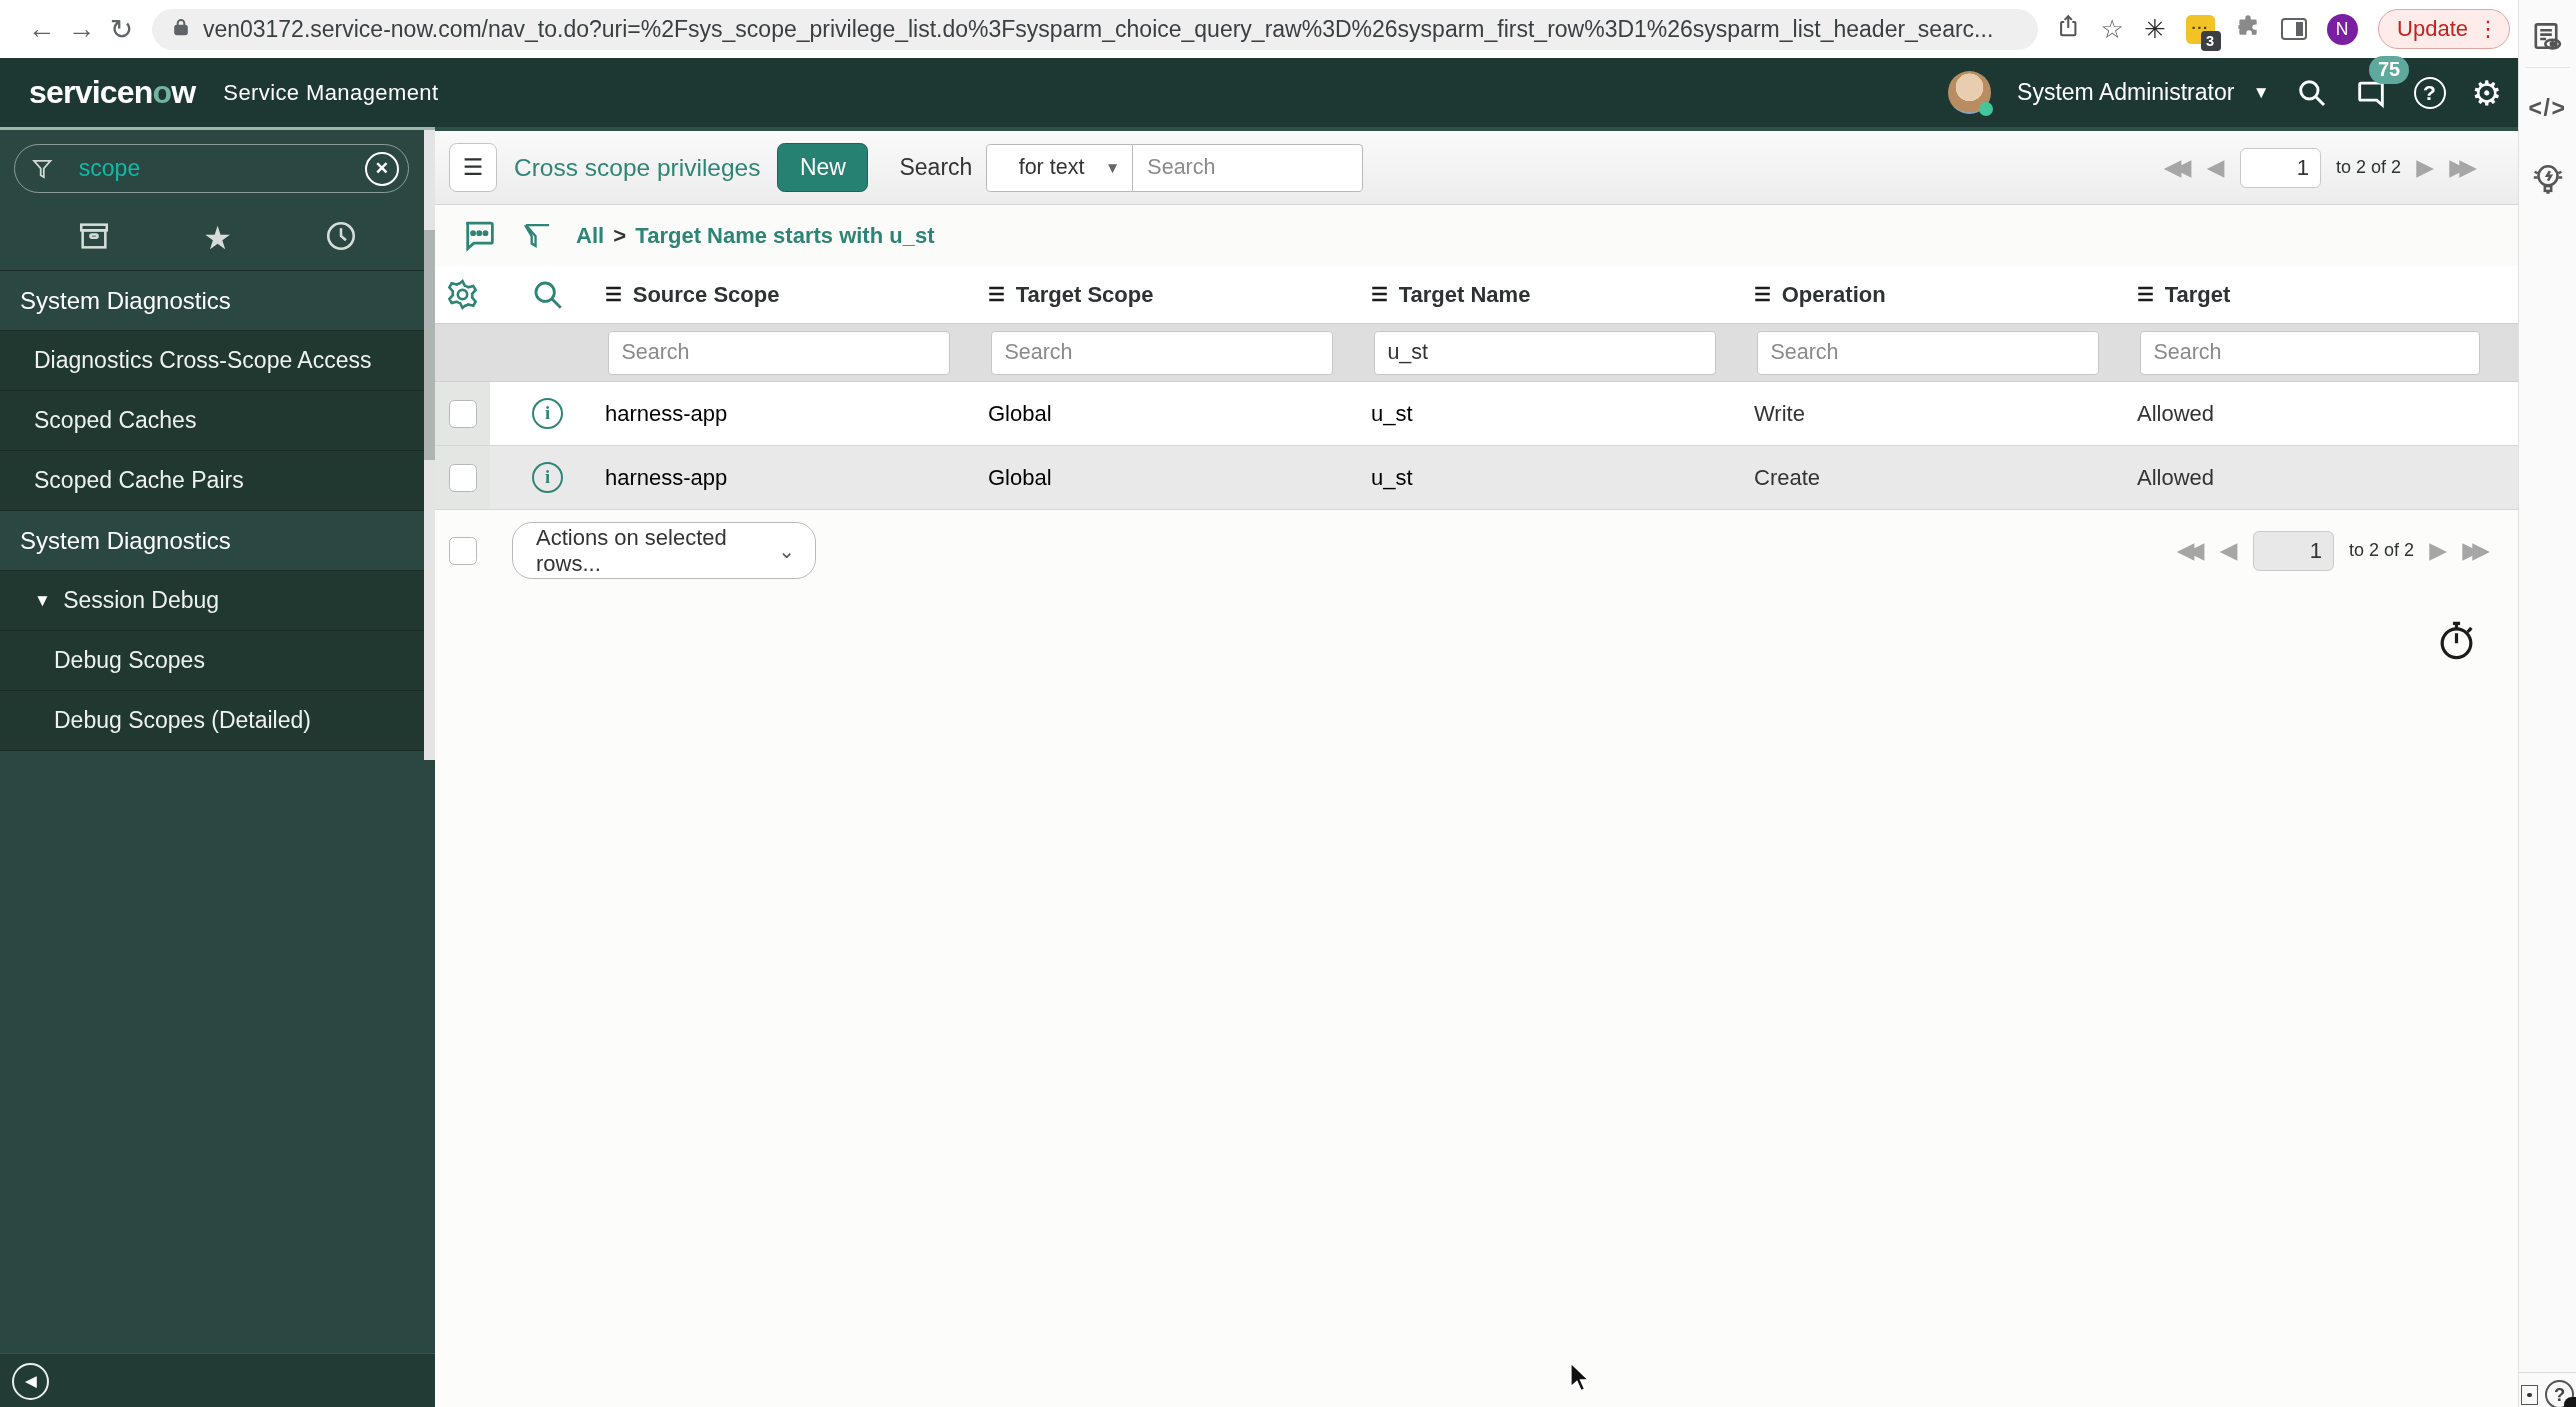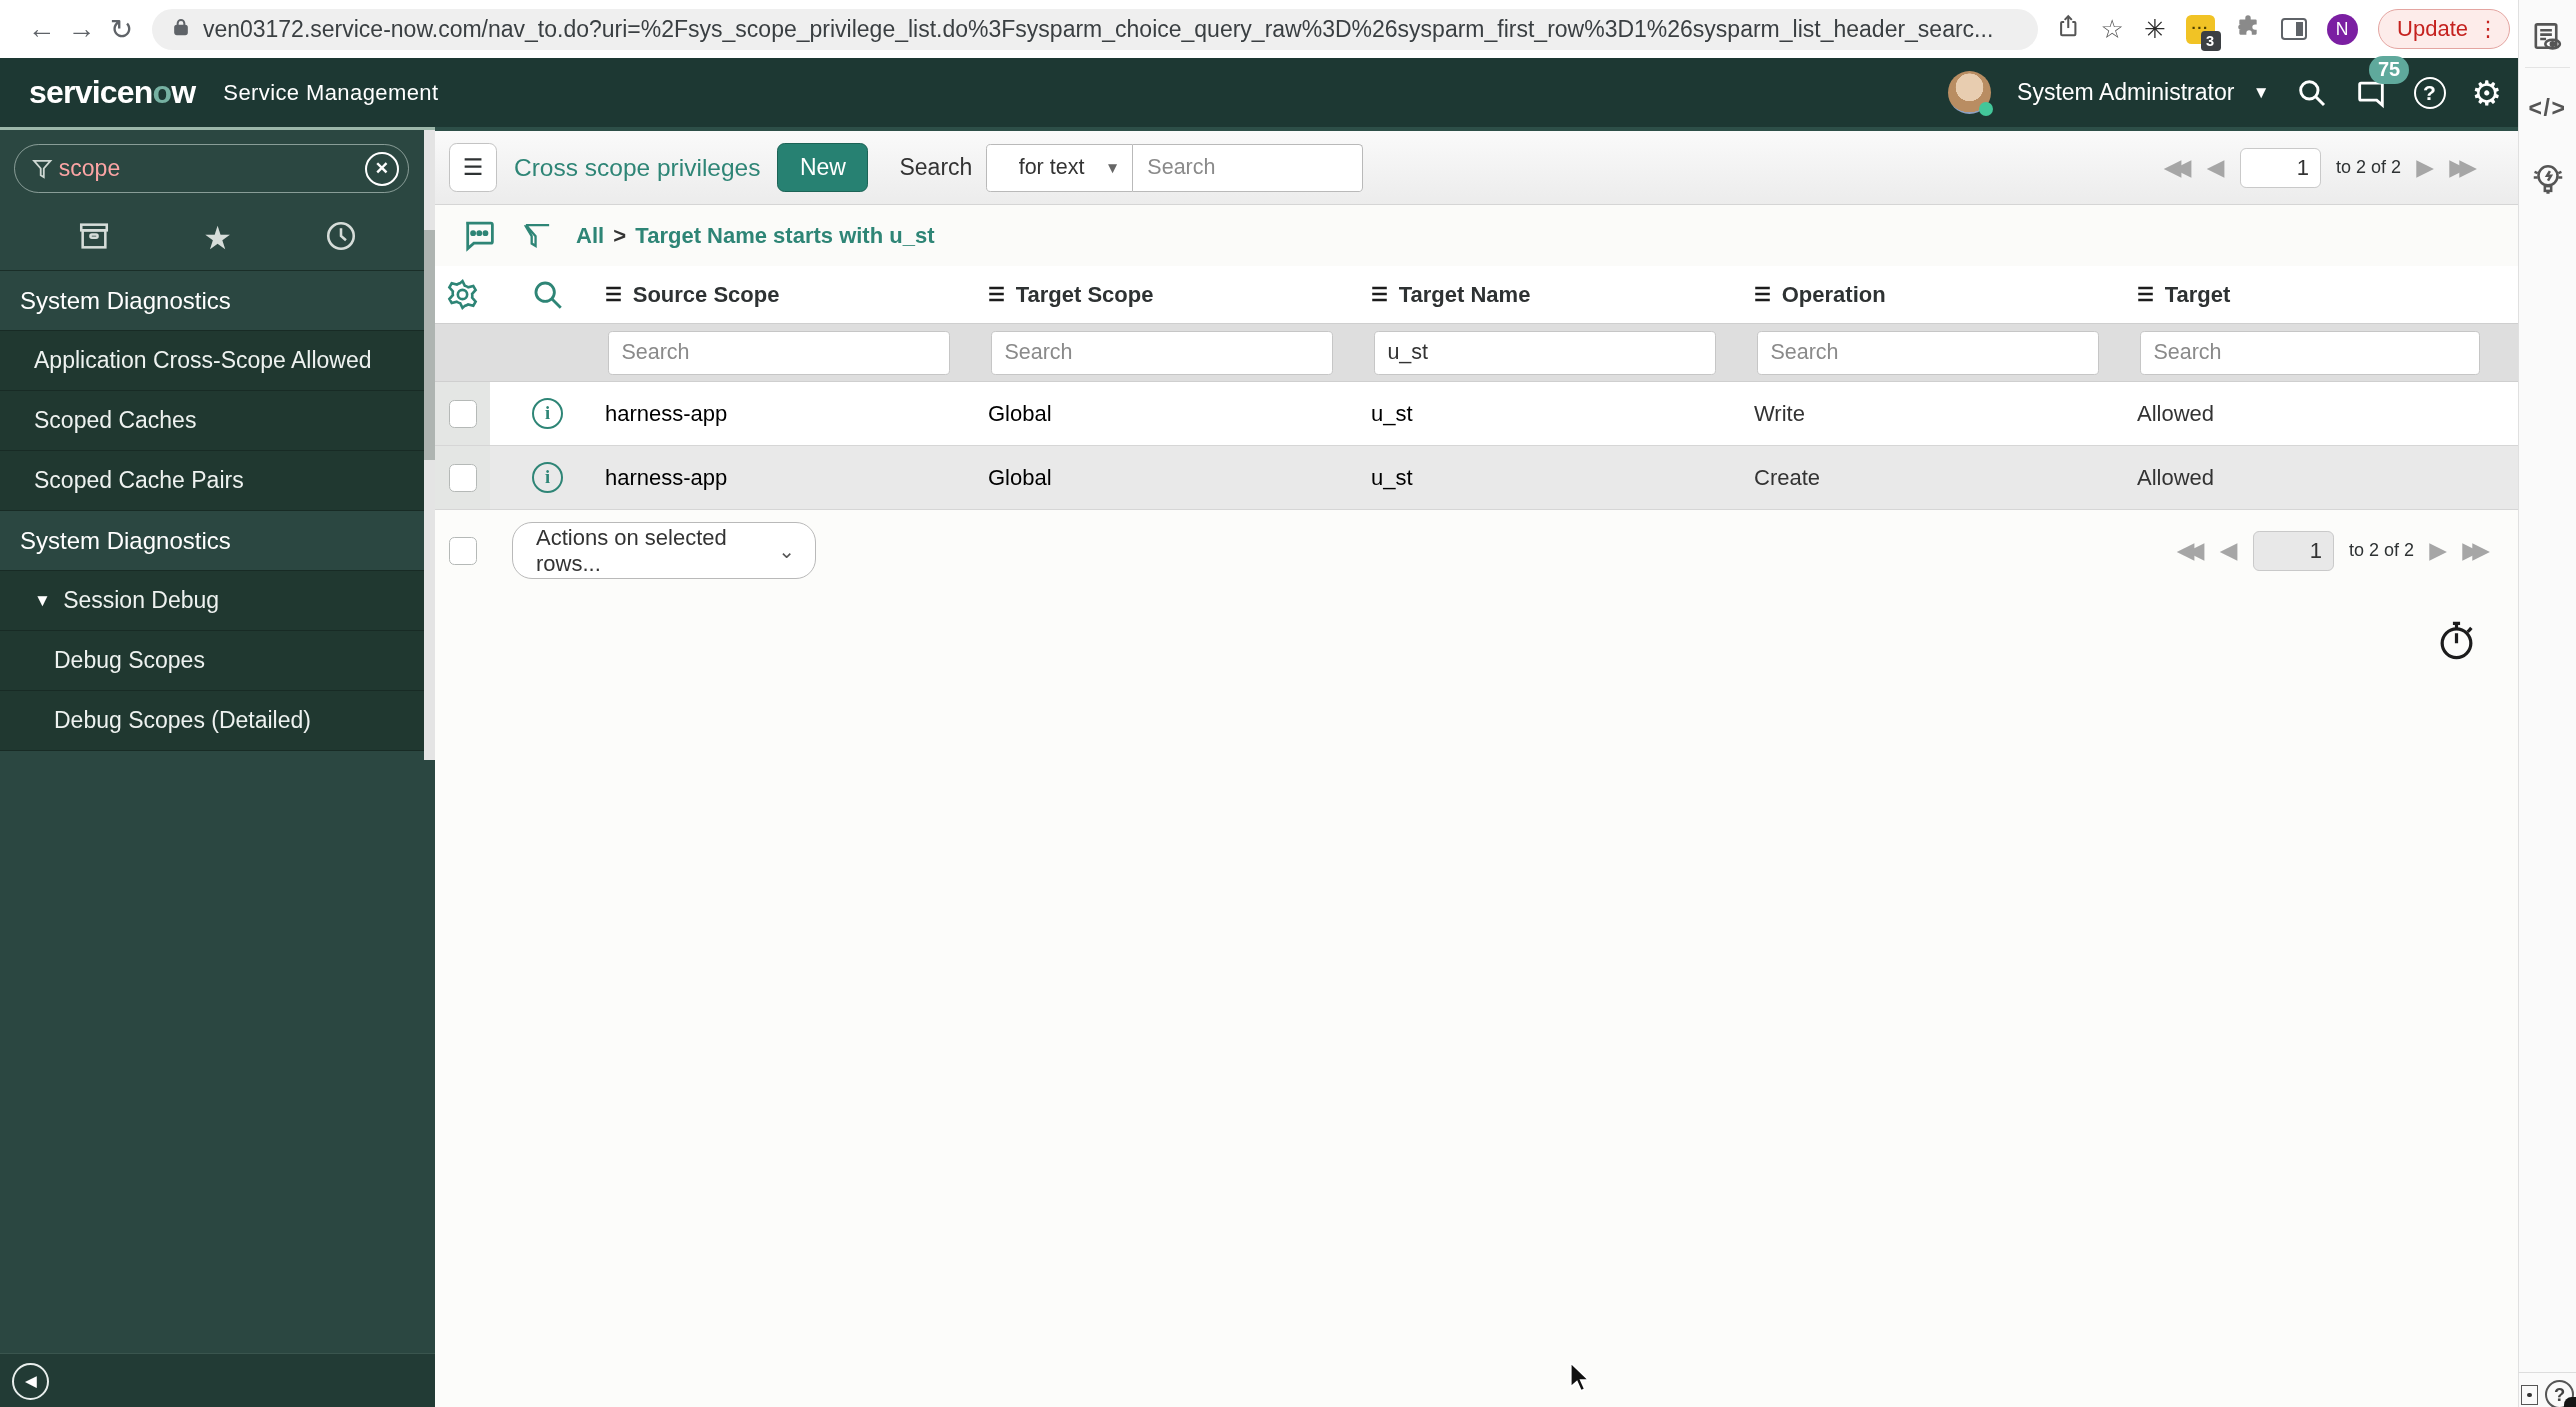--- a/index.html
+++ b/index.html
@@ -40,21 +40,21 @@
   .gear-glyph { font-size:34px; color:#fff; line-height:1; }
 
   
   .content { display:flex; height:1281px; margin-right:58px; }
 
   
   .sidebar { width:435px; flex:0 0 auto; background:#2b4741; border-top:3.8px solid #9cb7aa; display:flex; flex-direction:column; position:relative; }
   .filter-row { padding:14px 26px 12.3px 14px; }
   .filter-box { height:49px; border:1.5px solid rgba(215,227,222,.55); border-radius:25px; display:flex; align-items:center; padding:0 9.2px 0 15.3px; }
   .filter-box .f-ic { color:#cfd8d3; display:flex; }
-  .filter-input { background:transparent; border:none; outline:none; color:#fca5a5; font-size:23px; margin-left:4px; width:253px; font-family:"Liberation Sans",sans-serif; }
+  .filter-input { background:transparent; border:none; outline:none; color:#14b8a6; font-size:23px; margin-left:24px; width:253px; font-family:"Liberation Sans",sans-serif; }
   .clear-btn { margin-left:auto; width:34px; height:34px; border:2.3px solid #fff; border-radius:50%; color:#fff; font-size:17px; font-weight:bold; display:flex; align-items:center; justify-content:center; }
   .tabs-row { height:66px; display:flex; align-items:center; justify-content:space-between; padding:0 77px; border-bottom:1.5px solid #1a2e28; color:#d6ddd9; }
   .tab-star { font-size:32px; color:#d6ddd9; }
   .nav-list { }
   .nav-row { display:flex; align-items:center; height:60px; border-bottom:1.5px solid #182b25; color:#eef2f0; font-size:23px; }
   .nav-section { padding-left:20px; background:#2b4741; font-size:24px; color:#fff; }
   .nav-item { padding-left:34px; background:#203830; }
   .nav-group { padding-left:34px; background:#203830; gap:12.3px; }
   .nav-group .tri { font-size:17px; color:#fff; }
   .nav-subitem { padding-left:54px; background:#203830; }
@@ -219,21 +219,21 @@
               <circle cx="12" cy="12" r="9"></circle>
               <path d="M12 6.5V12l3.5 3"></path>
             </svg>
         </span>
       </div>
       <nav class="nav-list">
         <div class="nav-row nav-section">
             <span>System Diagnostics</span>
           </div>
         <div class="nav-row nav-item">
-            <span>Application Cross-Scope Allowed</span>
+            <span>Diagnostics Cross-Scope Access</span>
           </div>
         <div class="nav-row nav-item">
             <span>Scoped Caches</span>
           </div>
         <div class="nav-row nav-item">
             <span>Scoped Cache Pairs</span>
           </div>
         <div class="nav-row nav-section">
             <span>System Diagnostics</span>
           </div>

